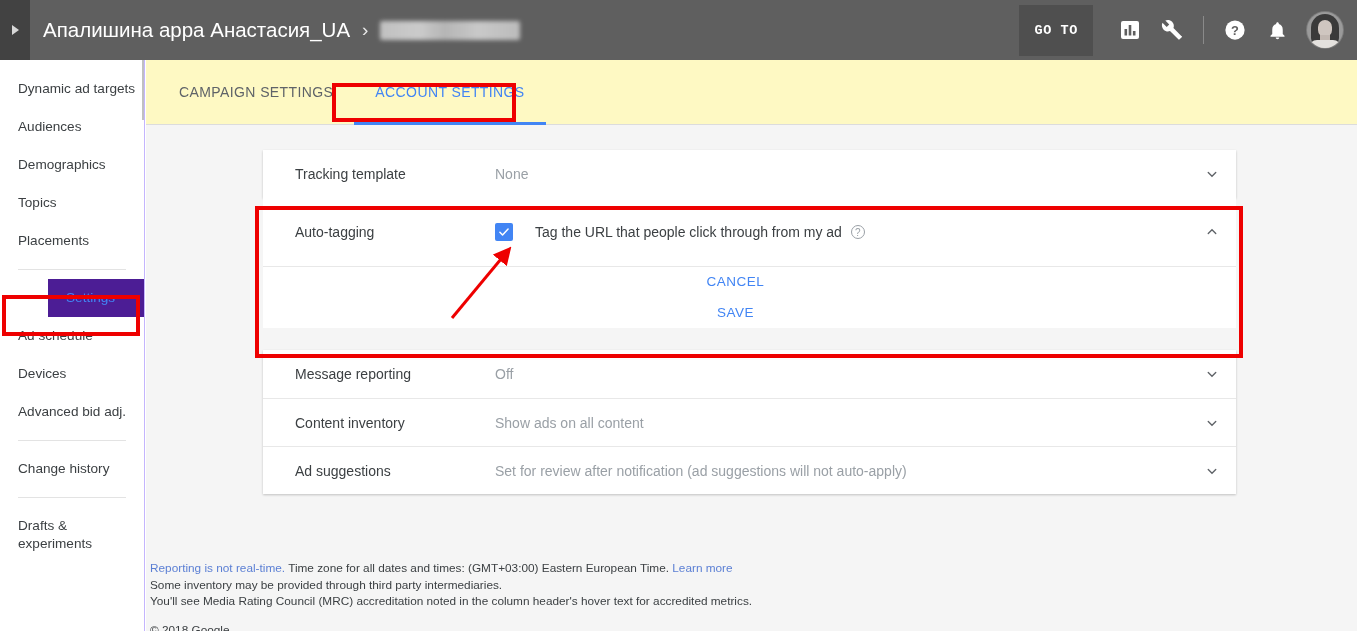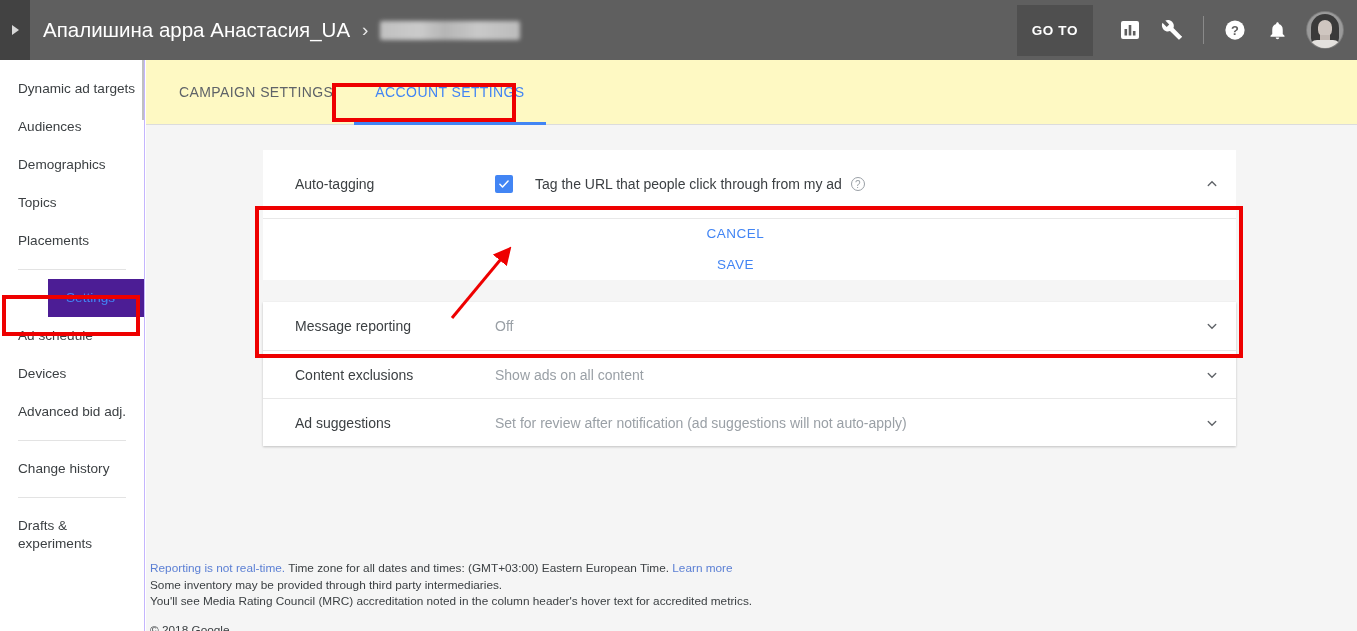--- a/index.html
+++ b/index.html
@@ -63,21 +63,21 @@
   .goto-btn {
     background: #4f4f4f;
     color: #ffffff;
     font-size: 13.5px;
     font-weight: bold;
     letter-spacing: .6px;
     padding: 18px 15px;
     border: none;
     cursor: pointer;
     margin-right: 16px;
-    font-family: Liberation Sans, sans-serif;
+    font-family: Liberation Mono, monospace;
   }
   .hicon {
     width: 42px; height: 42px;
     display: flex; align-items: center; justify-content: center;
     cursor: pointer;
   }
   .hdivider {
     width: 1px; height: 28px;
     background: #8a8a8a;
     margin: 0 10px;
@@ -387,20 +387,31 @@
 
   <div class="content">
 
     <div class="tabbar">
       <div class="tab">CAMPAIGN SETTINGS</div>
       <div class="tab active">ACCOUNT SETTINGS</div>
     </div>
 
     <div class="cards">
 
+      <div class="card">
+        <div class="row">
+          <div class="row-label">Tracking template</div>
+          <div class="row-value">None</div>
+          <div class="chev">
+            <svg width="18" height="18" viewBox="0 0 24 24">
+              <path d="M7 10l5 5 5-5" stroke="#5f6368" stroke-width="1.8" fill="none" stroke-linecap="round"></path>
+            </svg>
+          </div>
+        </div>
+      </div>
 
       <div class="card-auto spaced">
         <div class="auto-top">
           <div class="auto-label">Auto-tagging</div>
           <div class="cb-wrap">
             <span class="checkbox">
               <svg width="14" height="14" viewBox="0 0 24 24">
                 <path d="M5 12.5l4.5 4.5L19 7" stroke="#ffffff" stroke-width="2.6" fill="none" stroke-linecap="round" stroke-linejoin="round"></path>
               </svg>
             </span>
@@ -423,21 +434,21 @@
         <div class="row">
           <div class="row-label">Message reporting</div>
           <div class="row-value">Off</div>
           <div class="chev">
             <svg width="18" height="18" viewBox="0 0 24 24">
               <path d="M7 10l5 5 5-5" stroke="#5f6368" stroke-width="1.8" fill="none" stroke-linecap="round"></path>
             </svg>
           </div>
         </div>
         <div class="row">
-          <div class="row-label">Content exclusions</div>
+          <div class="row-label">Content inventory</div>
           <div class="row-value">Show ads on all content</div>
           <div class="chev">
             <svg width="18" height="18" viewBox="0 0 24 24">
               <path d="M7 10l5 5 5-5" stroke="#5f6368" stroke-width="1.8" fill="none" stroke-linecap="round"></path>
             </svg>
           </div>
         </div>
         <div class="row">
           <div class="row-label">Ad suggestions</div>
           <div class="row-value">Set for review after notification (ad suggestions will not auto-apply)</div>

